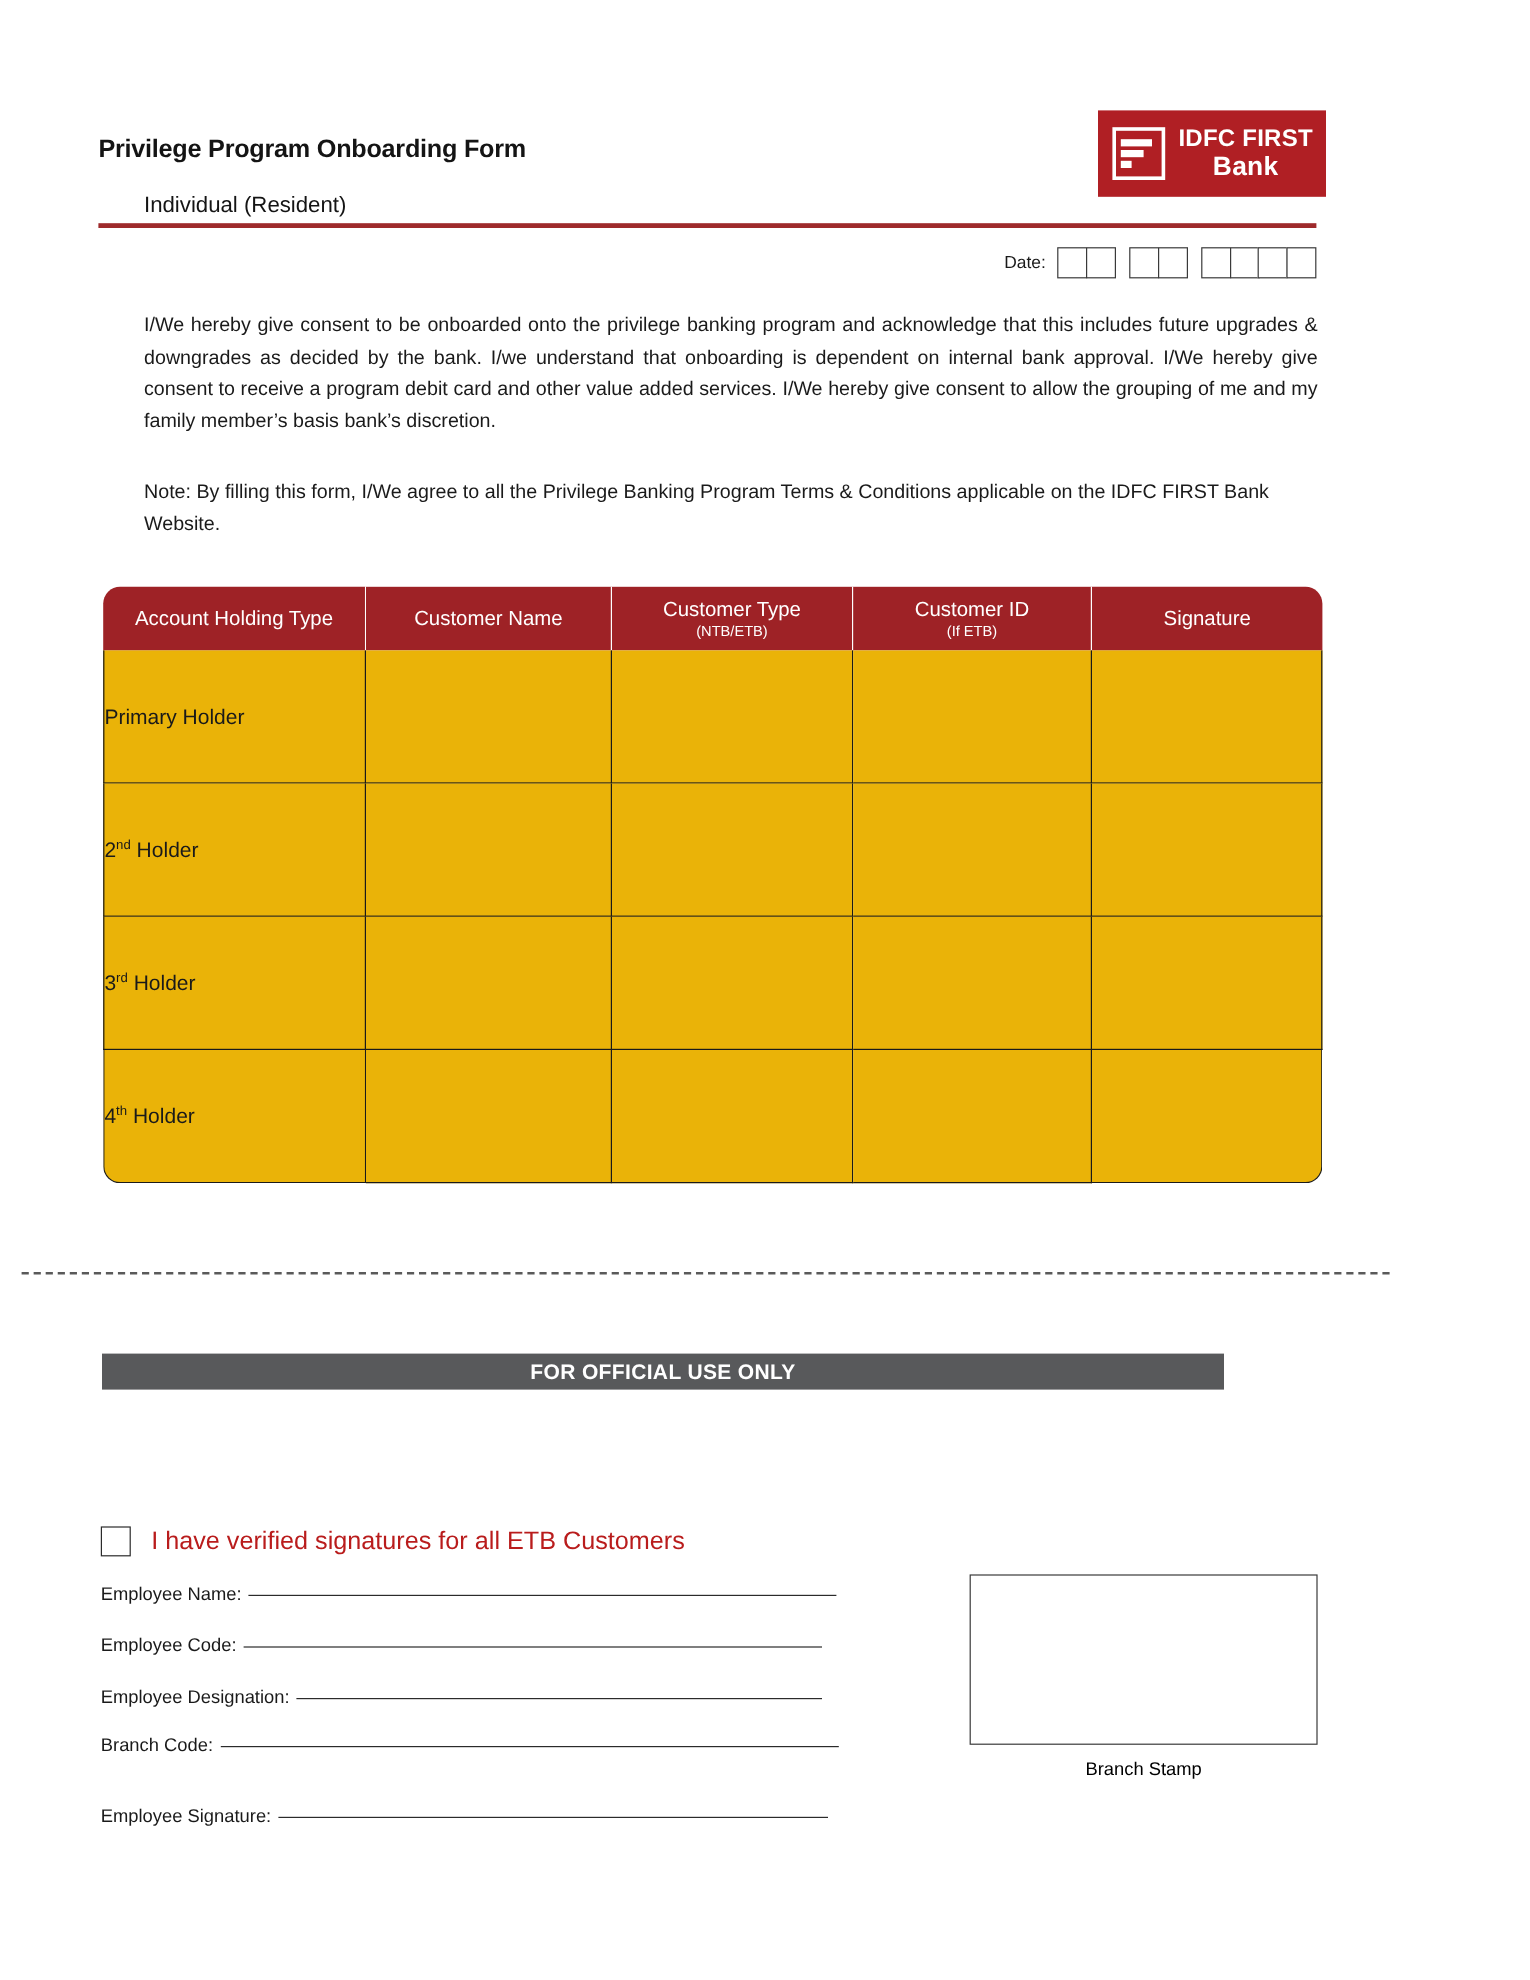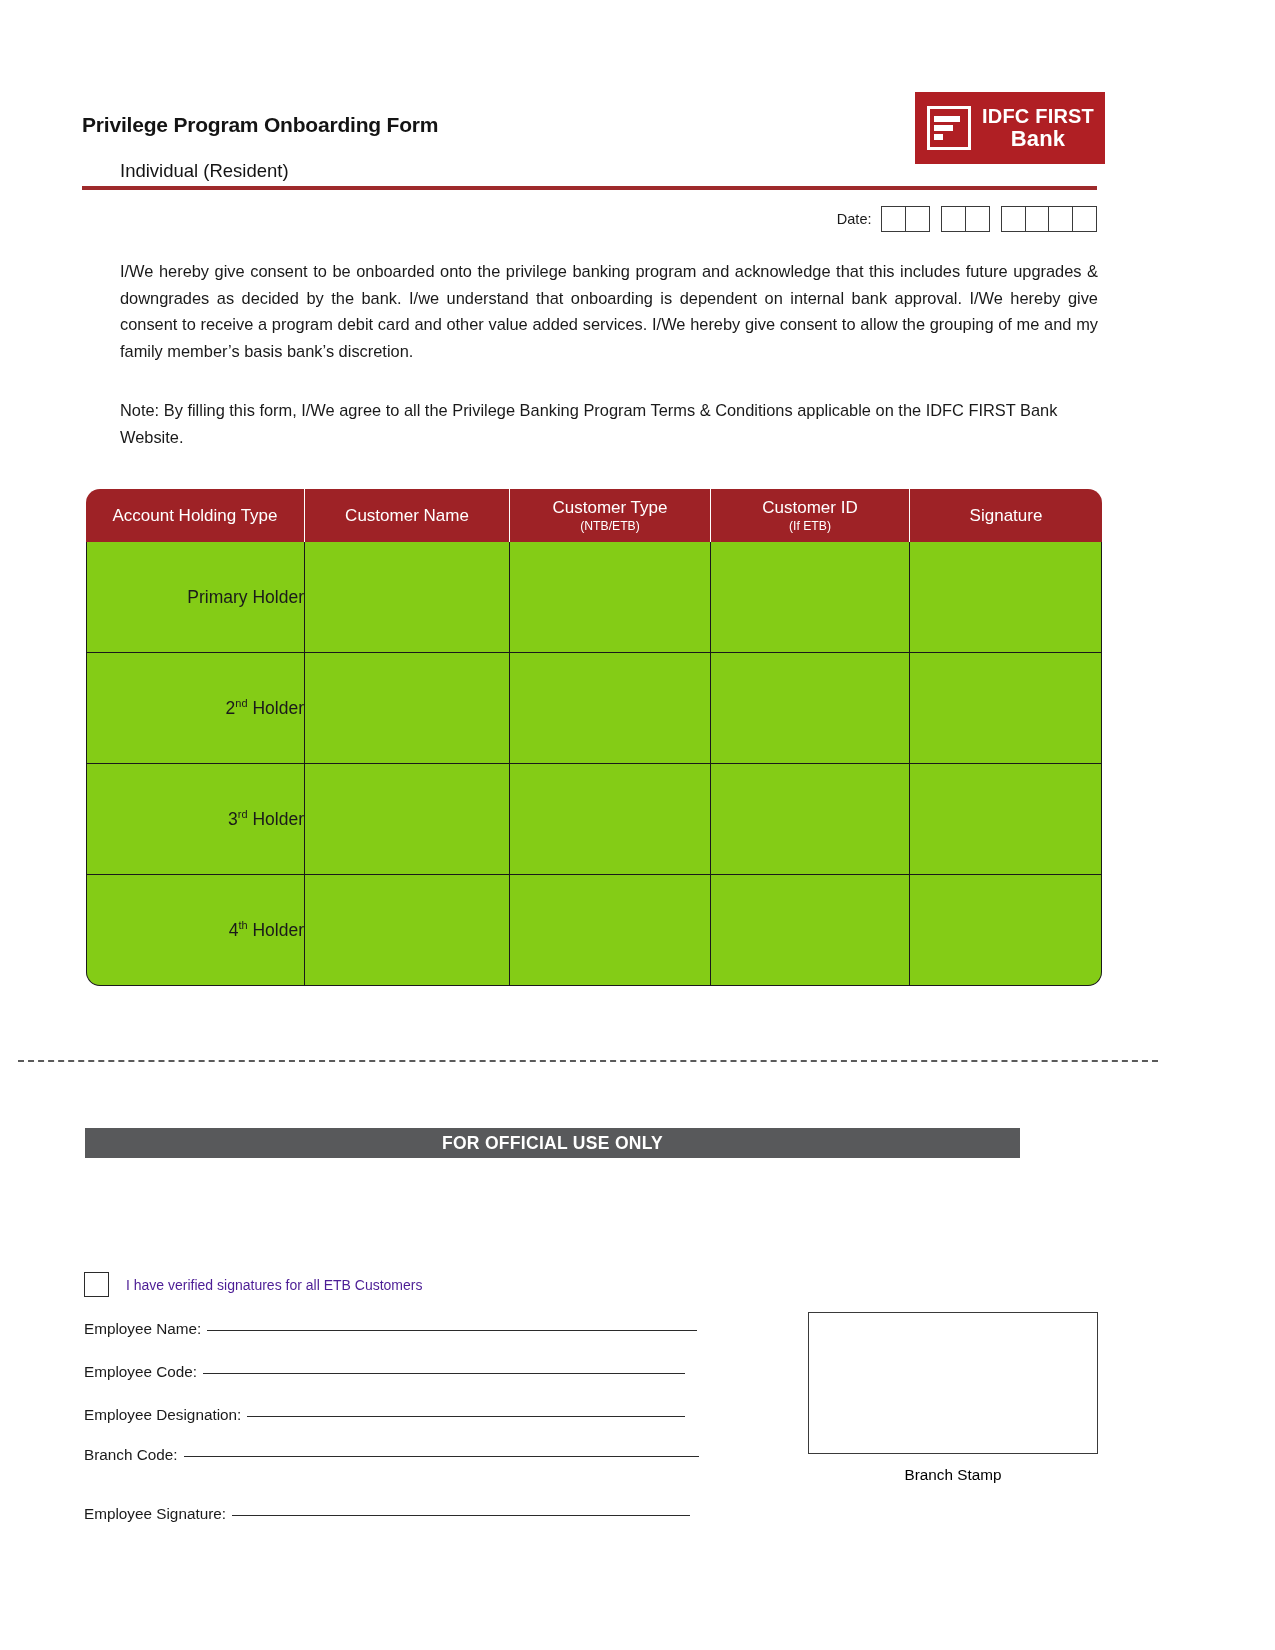--- a/index.html
+++ b/index.html
@@ -173,26 +173,26 @@
   }
   .holders-table th.first { border-top-left-radius: 14px; }
   .holders-table th.last  { border-top-right-radius: 14px; }
 
   .holders-table td {
     height: 110px;
     border-right: 1.4px solid #1a1a1a;
     border-bottom: 1.4px solid #1a1a1a;
     border-left: none;
     border-top: none;
-    text-align: right;
+    text-align: left;
     vertical-align: middle;
     font-size: 17.5px;
     color: #1a1a1a;
     padding: 0;
-    background: #84cc16;
+    background: #eab308;
   }
   .holders-table td.rowlabel { border-left: 1.4px solid #1a1a1a; }
   .holders-table td.lastcol { border-right: 1.4px solid #1a1a1a; }
   .holders-table tr:last-child td.rowlabel { border-bottom-left-radius: 14px; }
   .holders-table tr:last-child td.lastcol  { border-bottom-right-radius: 14px; }
   .holders-table td sup { font-size: 11px; vertical-align: super; }
 
   
   .cutline {
     position: absolute;
@@ -253,22 +253,22 @@
   }
   .checkbox-box {
     width: 25px;
     height: 25px;
     border: 1.6px solid #2b2b2b;
     background: #fff;
     box-sizing: border-box;
   }
   .checkbox-label {
     margin-left: 17px;
-    font-size: 14px;
-    color: #4c1d95;
+    font-size: 21px;
+    color: #b91c1c;
   }
 
   .stamp-box {
     position: absolute;
     left: 808px;
     top: 1312px;
     width: 290px;
     height: 142px;
     border: 1.6px solid #3a3a3a;
     box-sizing: border-box;

